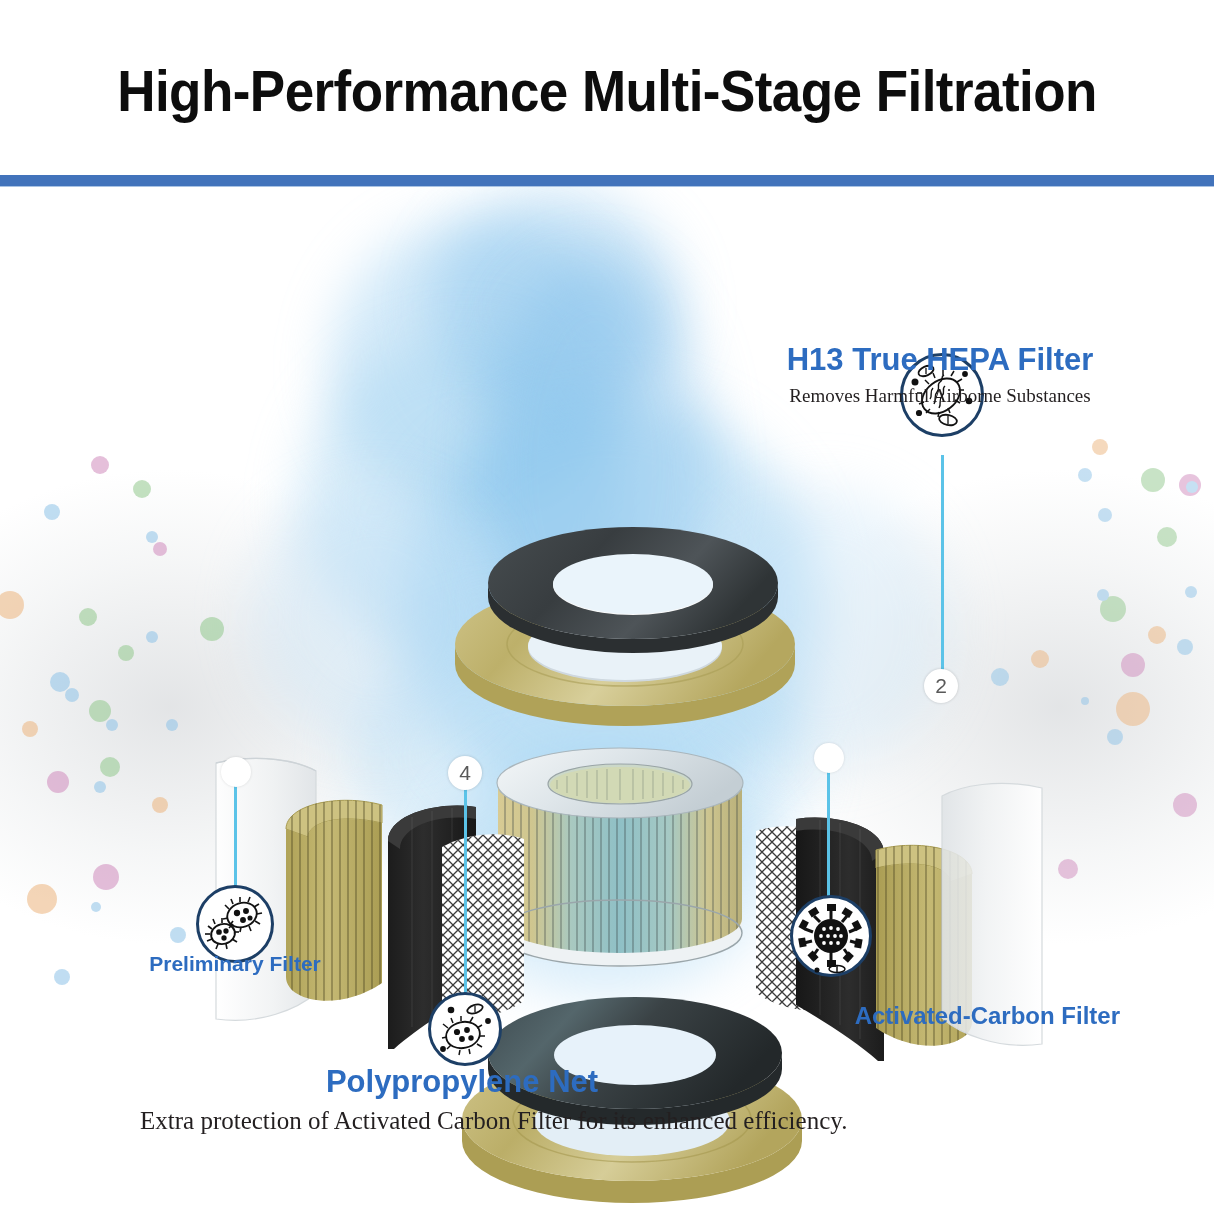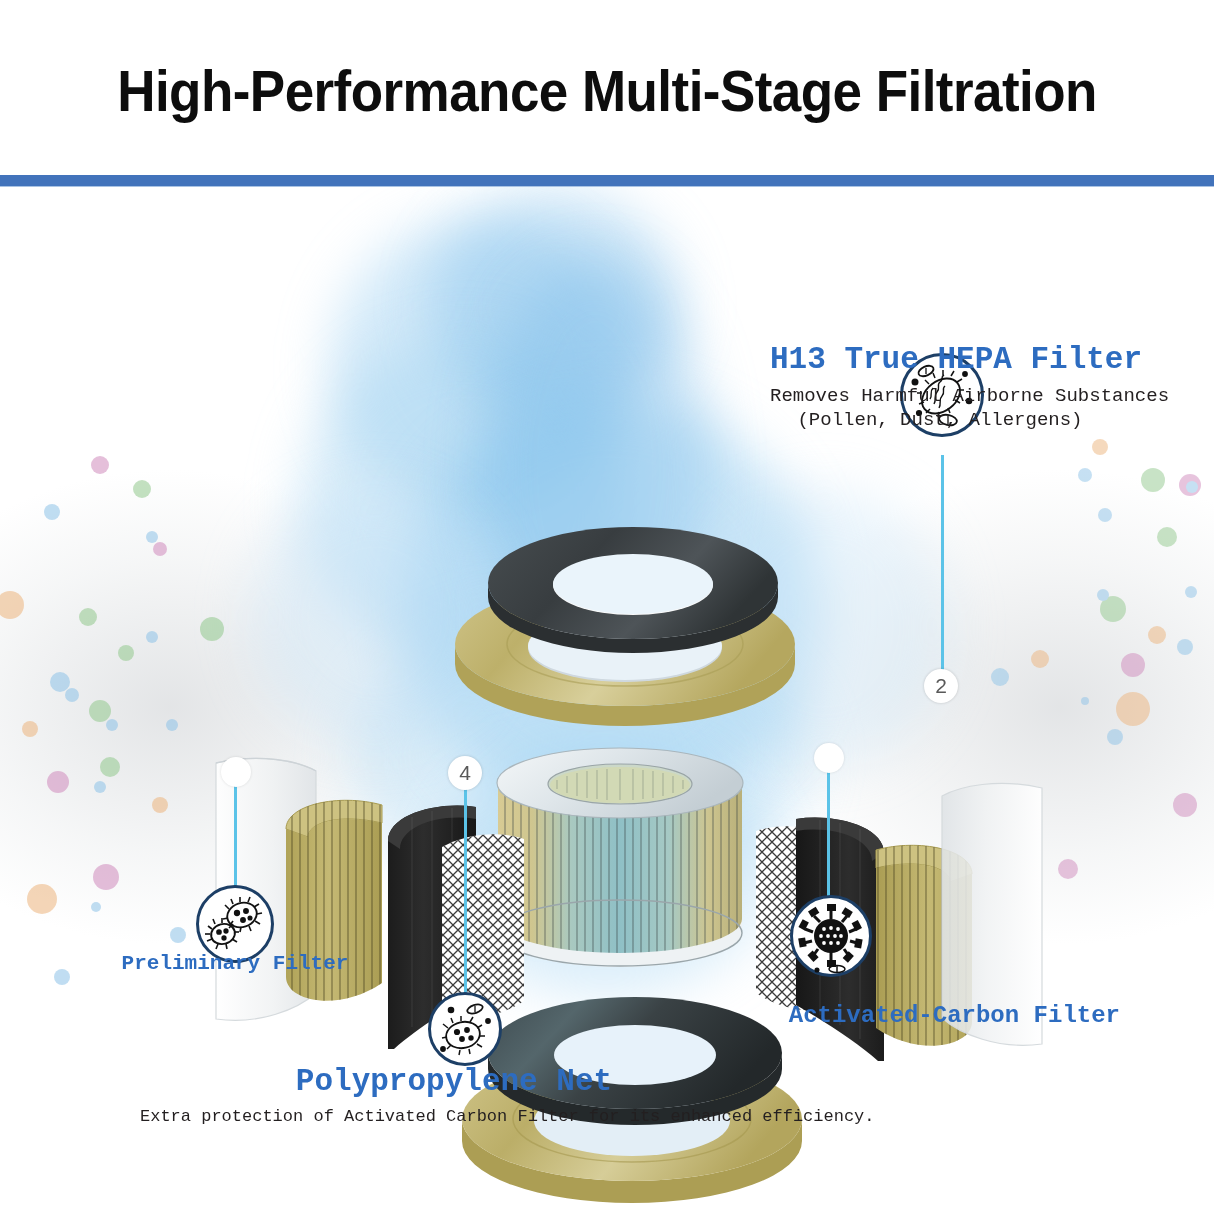--- a/index.html
+++ b/index.html
@@ -102,27 +102,27 @@
     background: #ffffff;
     border: 3px solid #1d3f66;
     box-sizing: border-box;
   }
 
   
   .lbl-title {
     position: absolute;
     font-weight: bold;
     color: #2d6cc0;
-    font-family: Liberation Mono, monospace;
+    font-family: Liberation Sans, sans-serif;
     white-space: nowrap;
   }
   .lbl-desc {
     position: absolute;
     color: #231f20;
-    font-family: Liberation Mono, monospace;
+    font-family: Liberation Serif, serif;
     white-space: nowrap;
   }
 </style>
 </head>
 <body>
 
 <div id="page">
 
   <div id="header">
     <div id="page-title">High-Performance Multi-Stage Filtration</div>
@@ -585,21 +585,20 @@
           <circle cx="12" cy="26" r="2.6" fill="#111"></circle>
           <circle cx="62" cy="18" r="2" fill="#111"></circle>
           <circle cx="66" cy="45" r="2.4" fill="#111"></circle>
           <circle cx="16" cy="57" r="2.2" fill="#111"></circle>
         </g>
       </svg>
     </div>
     <div class="callout-num" style="left:924px; top:482px;">2</div>
     <div class="lbl-title" style="left:770px; top:155px; width:340px; text-align:center; font-size:31px;">H13 True HEPA Filter</div>
     <div class="lbl-desc" style="left:770px; top:198px; width:340px; text-align:center; font-size:19px;">Removes Harmful Airborne Substances</div>
-    <div class="lbl-desc" style="left:770px; top:222px; width:340px; text-align:center; font-size:19px;">(Pollen, Dust, Allergens)</div>
 
     <div class="callout-line" style="left:827px; top:578px; height:135px;"></div>
     <div class="callout-dot" style="left:814px; top:556px;"></div>
     <div class="icon-bubble" style="left:790px; top:708px; width:82px; height:82px;">
       <svg width="76" height="76" viewBox="0 0 76 76">
         <g stroke="#111111" stroke-width="2" fill="none">
           <g>
             <rect x="34" y="6" width="9" height="7" fill="#111" stroke="none"></rect>
             <rect x="50" y="11" width="9" height="7" fill="#111" stroke="none" transform="rotate(32 54 14)"></rect>
             <rect x="60" y="24" width="9" height="7" fill="#111" stroke="none" transform="rotate(62 64 27)"></rect>
@@ -670,17 +669,17 @@
             <line x1="16" y1="42" x2="11" y2="43"></line>
           </g>
           <ellipse cx="44" cy="14" rx="8" ry="4" transform="rotate(-18 44 14)"></ellipse>
           <line x1="44" y1="11" x2="44" y2="17" stroke-width="1.3"></line>
           <circle cx="20" cy="15" r="2.4" fill="#111"></circle>
           <circle cx="57" cy="26" r="2" fill="#111"></circle>
           <circle cx="12" cy="54" r="2" fill="#111"></circle>
         </g>
       </svg>
     </div>
-    <div class="lbl-title" style="left:144px; top:877px; width:620px; text-align:center; font-size:31px;">Polypropylene Net</div>
-    <div class="lbl-desc" style="left:140px; top:920px; width:660px; text-align:center; font-size:17px;">Extra protection of Activated Carbon Filter for its enhanced efficiency.</div>
+    <div class="lbl-title" style="left:152px; top:877px; width:620px; text-align:center; font-size:31px;">Polypropylene Net</div>
+    <div class="lbl-desc" style="left:140px; top:920px; width:660px; text-align:center; font-size:25px;">Extra protection of Activated Carbon Filter for its enhanced efficiency.</div>
 
   </div>
 </div>
 
 </body></html>

